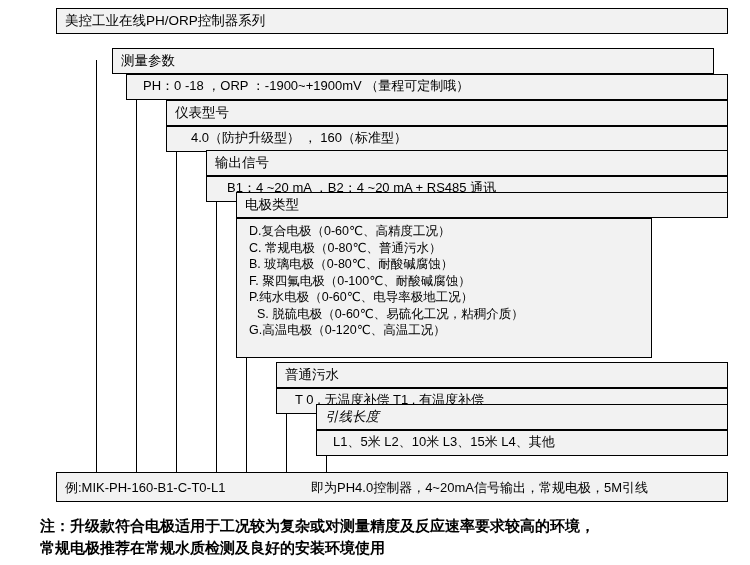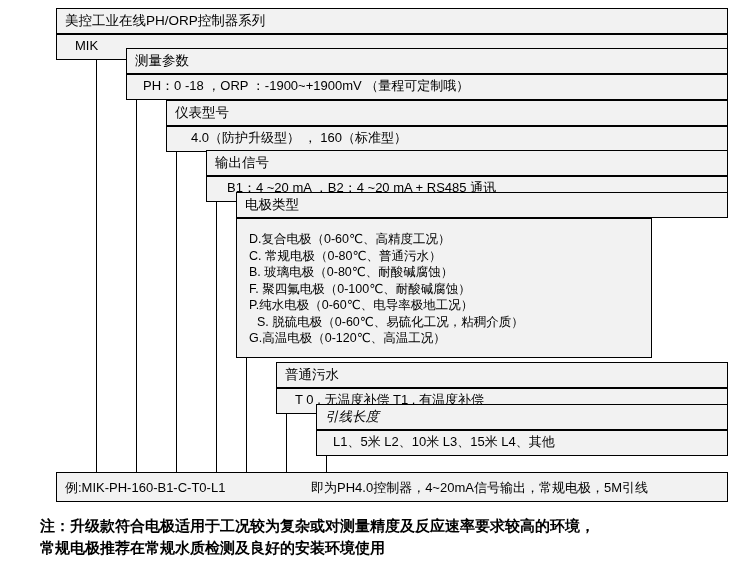--- a/index.html
+++ b/index.html
@@ -59,25 +59,22 @@
   }
 </style>
 </head>
 <body>
 
 <div id="stage">
 
   <div class="box hdr" style="left:56px; top:8px; width:672px; height:26px;">
     <span>美控工业在线PH/ORP控制器系列</span>
   </div>
-  <div class="box" style="left:56px; top:34px; width:672px; height:26px;">
-    <span style="margin-left:10px;">MIK</span>
-  </div>
 
-  <div class="box hdr" style="left:126px; top:48px; width:602px; height:26px;">
+  <div class="box hdr" style="left:112px; top:48px; width:602px; height:26px;">
     <span>测量参数</span>
   </div>
   <div class="box" style="left:126px; top:74px; width:602px; height:26px;">
     <span style="margin-left:8px;">PH：0 -18 ，ORP ：-1900~+1900mV  （量程可定制哦）</span>
   </div>
 
   <div class="box hdr" style="left:166px; top:100px; width:562px; height:26px;">
     <span>仪表型号</span>
   </div>
   <div class="box" style="left:166px; top:126px; width:562px; height:26px;">
@@ -87,21 +84,21 @@
   <div class="box hdr" style="left:206px; top:150px; width:522px; height:26px;">
     <span>输出信号</span>
   </div>
   <div class="box" style="left:206px; top:176px; width:522px; height:26px;">
     <span style="margin-left:12px;">B1：4 ~20 mA ，B2：4 ~20 mA + RS485 通讯</span>
   </div>
 
   <div class="box hdr" style="left:236px; top:192px; width:492px; height:26px;">
     <span>电极类型</span>
   </div>
-  <div class="box" style="left:236px; top:218px; width:416px; height:140px; padding:12px 8px;">
+  <div class="box" style="left:236px; top:218px; width:416px; height:140px; padding:4px 8px;">
     <div class="elec-line" style="margin-left:4px;">D.复合电极（0-60℃、高精度工况）</div>
     <div class="elec-line" style="margin-left:4px;">C. 常规电极（0-80℃、普通污水）</div>
     <div class="elec-line" style="margin-left:4px;">B. 玻璃电极（0-80℃、耐酸碱腐蚀）</div>
     <div class="elec-line" style="margin-left:4px;">F. 聚四氟电极（0-100℃、耐酸碱腐蚀）</div>
     <div class="elec-line" style="margin-left:4px;">P.纯水电极（0-60℃、电导率极地工况）</div>
     <div class="elec-line" style="margin-left:12px;">S. 脱硫电极（0-60℃、易硫化工况，粘稠介质）</div>
     <div class="elec-line" style="margin-left:4px;">G.高温电极（0-120℃、高温工况）</div>
   </div>
 
   <div class="box hdr" style="left:276px; top:362px; width:452px; height:26px;">

